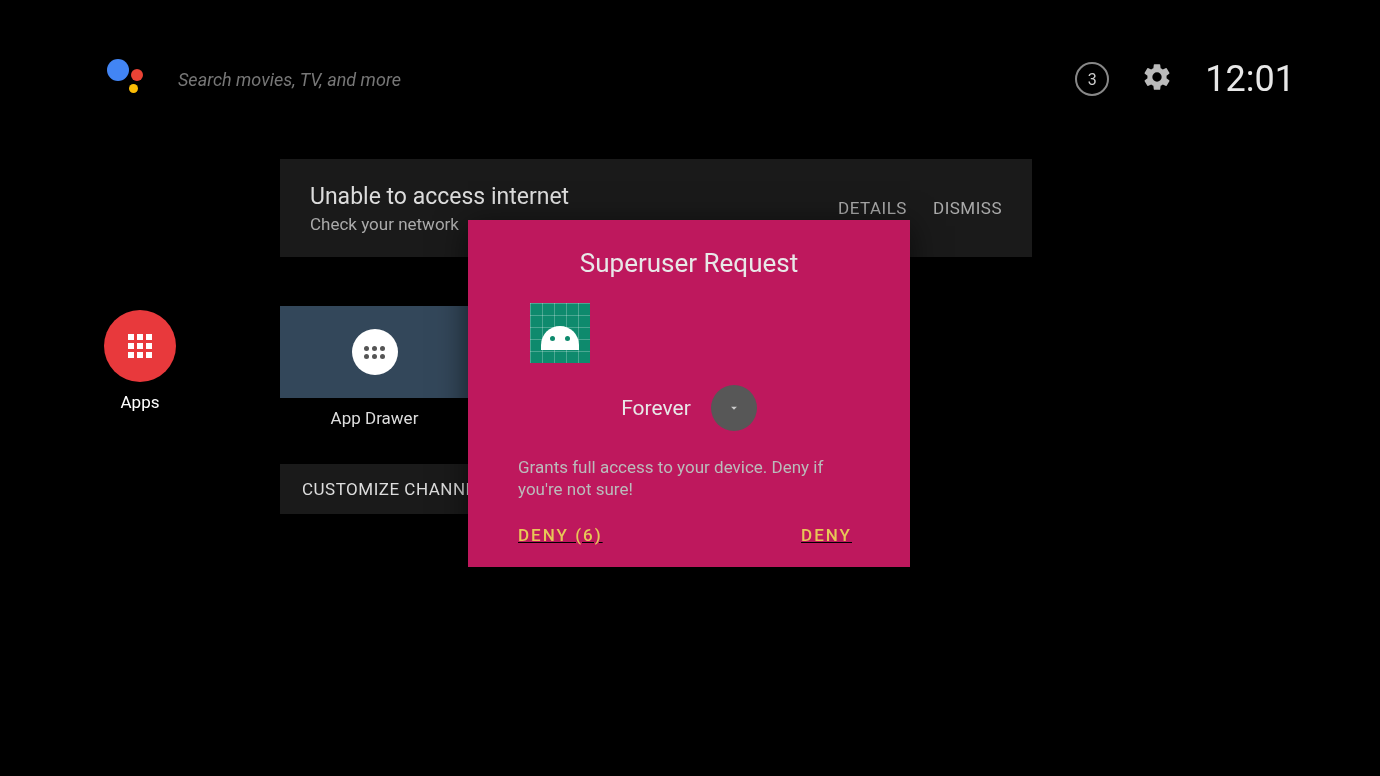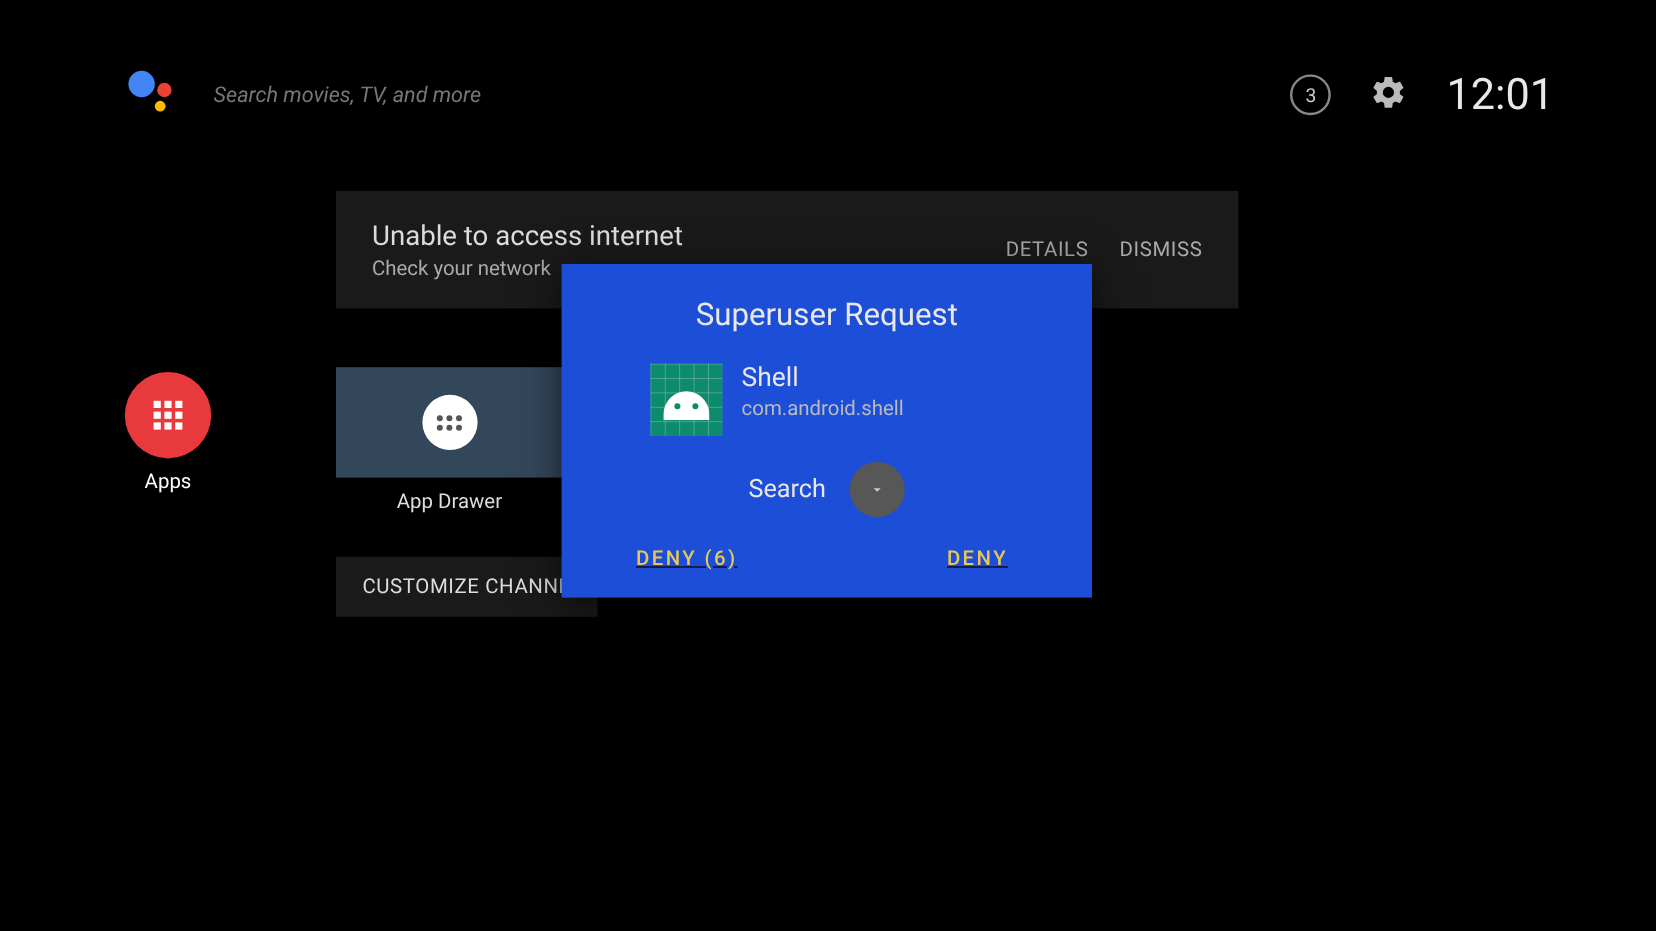--- a/index.html
+++ b/index.html
@@ -168,22 +168,22 @@
       padding: 15px 22px;
       color: #ddd;
       font-size: 17px;
       letter-spacing: 0.5px;
     }
     .dialog {
       position: absolute;
       top: 220px;
       left: 468px;
       width: 442px;
-      background: #1d4ed8;
-      padding: 28px 12px 22px;
+      background: #be185d;
+      padding: 28px 0 22px;
       box-shadow: 0 6px 30px rgba(0,0,0,0.6);
     }
     .dialog-title {
       text-align: center;
       color: #e8e8e8;
       font-size: 26px;
       margin-bottom: 25px;
     }
     .dialog-row {
       display: flex;
@@ -329,30 +329,27 @@
 
 <div class="customize-btn">CUSTOMIZE CHANNE</div>
 
 <div class="dialog">
   <div class="dialog-title">Superuser Request</div>
   <div class="dialog-row">
     <div class="app-icon">
       <div class="app-icon-grid"></div>
       <div class="android-head"></div>
     </div>
-    <div>
-      <div class="app-name">Shell</div>
-      <div class="app-pkg">com.android.shell</div>
-    </div>
   </div>
   <div class="dropdown-row">
-    <div class="dropdown-label">Search</div>
+    <div class="dropdown-label">Forever</div>
     <div class="dropdown-chevron">
       <svg viewBox="0 0 24 24">
           <path d="M7 10l5 5 5-5z"></path>
         </svg>
     </div>
   </div>
+  <div class="warn-text">Grants full access to your device. Deny if you're not sure!</div>
   <div class="dialog-buttons">
     <div class="dlg-btn">DENY (6)</div>
     <div class="dlg-btn">DENY</div>
   </div>
 </div>
 
 </body></html>

